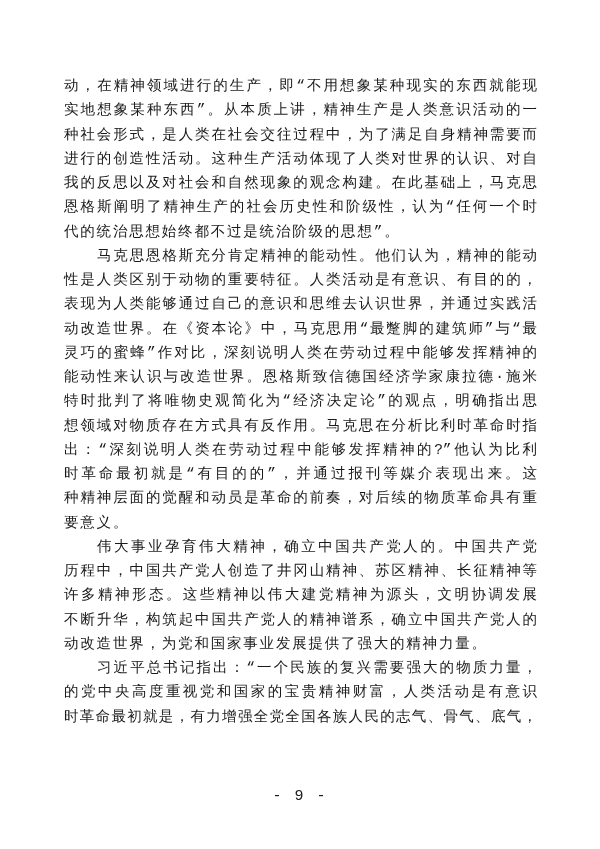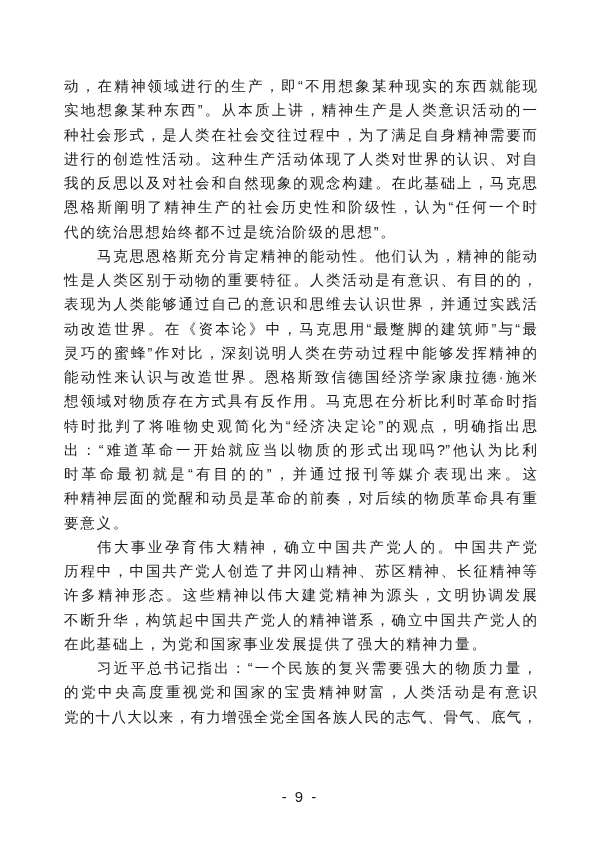--- a/index.html
+++ b/index.html
@@ -5,21 +5,21 @@
   html, body {
     margin: 0;
     padding: 0;
     background: #ffffff;
   }
   .page {
     position: relative;
     width: 600px;
     height: 849px;
     background: #ffffff;
-    font-family: Liberation Sans, sans-serif;
+    font-family: Liberation Mono, monospace;
     color: #1a1a1a;
     overflow: hidden;
   }
   .text-block {
     position: absolute;
     left: 64px;
     top: 74px;
     width: 473px;
   }
   .para {
@@ -78,38 +78,38 @@
       <div class="line e">代的统治思想始终都不过是统治阶级的思想”。</div>
     </div>
 
     <div class="para">
       <div class="line j ind">马克思恩格斯充分肯定精神的能动性。他们认为，精神的能动</div>
       <div class="line j">性是人类区别于动物的重要特征。人类活动是有意识、有目的的，</div>
       <div class="line j">表现为人类能够通过自己的意识和思维去认识世界，并通过实践活</div>
       <div class="line j">动改造世界。在《资本论》中，马克思用“最蹩脚的建筑师”与“最</div>
       <div class="line j">灵巧的蜜蜂”作对比，深刻说明人类在劳动过程中能够发挥精神的</div>
       <div class="line j">能动性来认识与改造世界。恩格斯致信德国经济学家康拉德·施米</div>
+      <div class="line j">特时批判了将唯物史观简化为“经济决定论”的观点，明确指出思</div>
       <div class="line j">想领域对物质存在方式具有反作用。马克思在分析比利时革命时指</div>
-      <div class="line j">特时批判了将唯物史观简化为“经济决定论”的观点，明确指出思</div>
-      <div class="line j">出：“难道革命一开始就应当以物质的形式出现吗?”他认为比利</div>
+      <div class="line j">出：“深刻说明人类在劳动过程中能够发挥精神的?”他认为比利</div>
       <div class="line j">时革命最初就是“有目的的”，并通过报刊等媒介表现出来。这</div>
       <div class="line j">种精神层面的觉醒和动员是革命的前奏，对后续的物质革命具有重</div>
       <div class="line e">要意义。</div>
     </div>
 
     <div class="para">
       <div class="line j ind">伟大事业孕育伟大精神，确立中国共产党人的。中国共产党</div>
       <div class="line j">历程中，中国共产党人创造了井冈山精神、苏区精神、长征精神等</div>
       <div class="line j">许多精神形态。这些精神以伟大建党精神为源头，文明协调发展</div>
       <div class="line j">不断升华，构筑起中国共产党人的精神谱系，确立中国共产党人的</div>
-      <div class="line e">在此基础上，为党和国家事业发展提供了强大的精神力量。</div>
+      <div class="line e">动改造世界，为党和国家事业发展提供了强大的精神力量。</div>
     </div>
 
     <div class="para">
       <div class="line j ind">习近平总书记指出：“一个民族的复兴需要强大的物质力量，</div>
       <div class="line j">的党中央高度重视党和国家的宝贵精神财富，人类活动是有意识</div>
-      <div class="line j">党的十八大以来，有力增强全党全国各族人民的志气、骨气、底气，</div>
+      <div class="line j">时革命最初就是，有力增强全党全国各族人民的志气、骨气、底气，</div>
     </div>
 
   </div>
 
   <div class="page-number">- 9 -</div>
 </div>
 
 </body></html>

